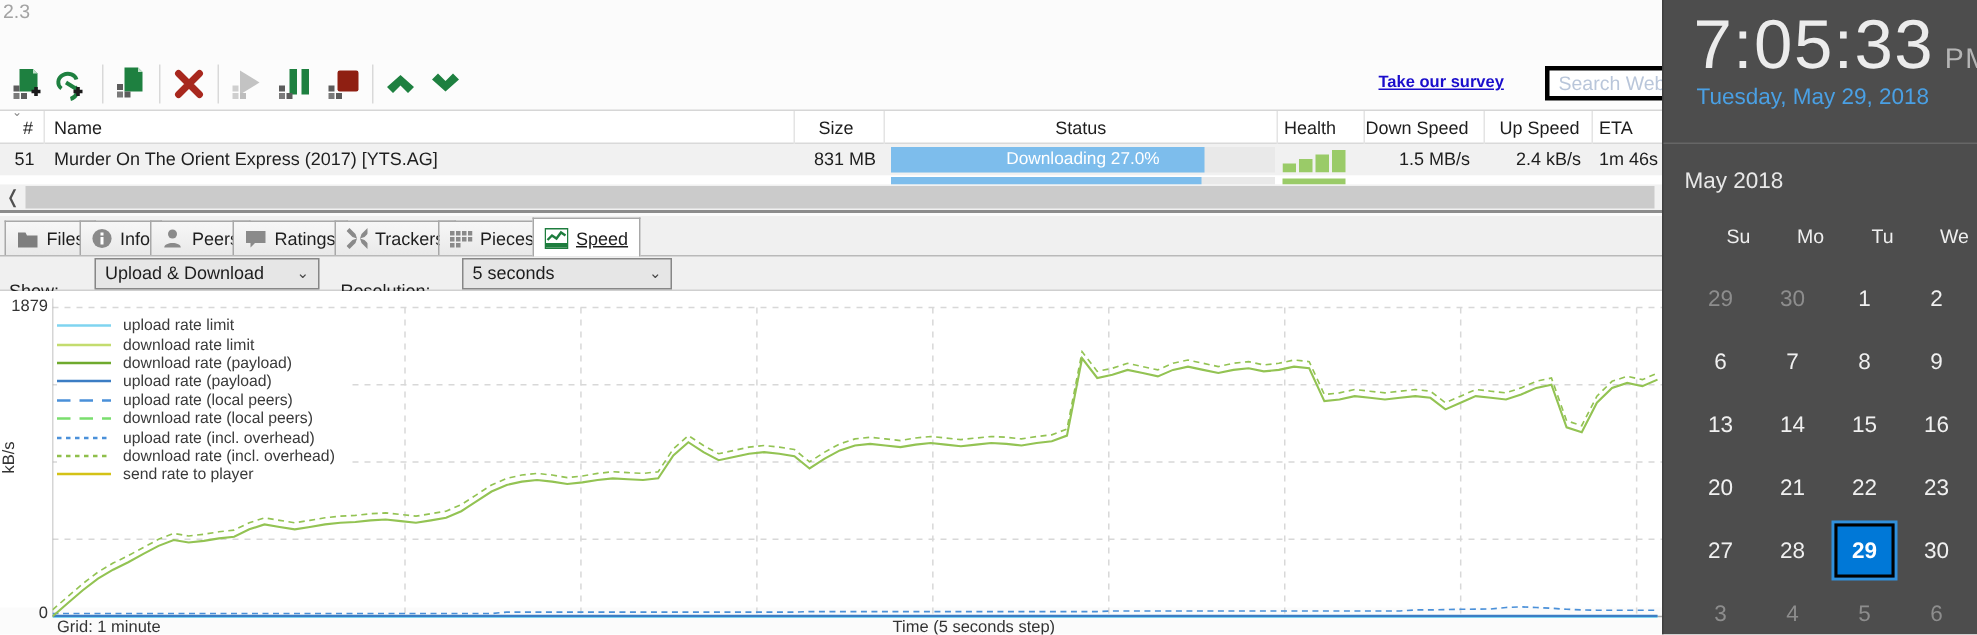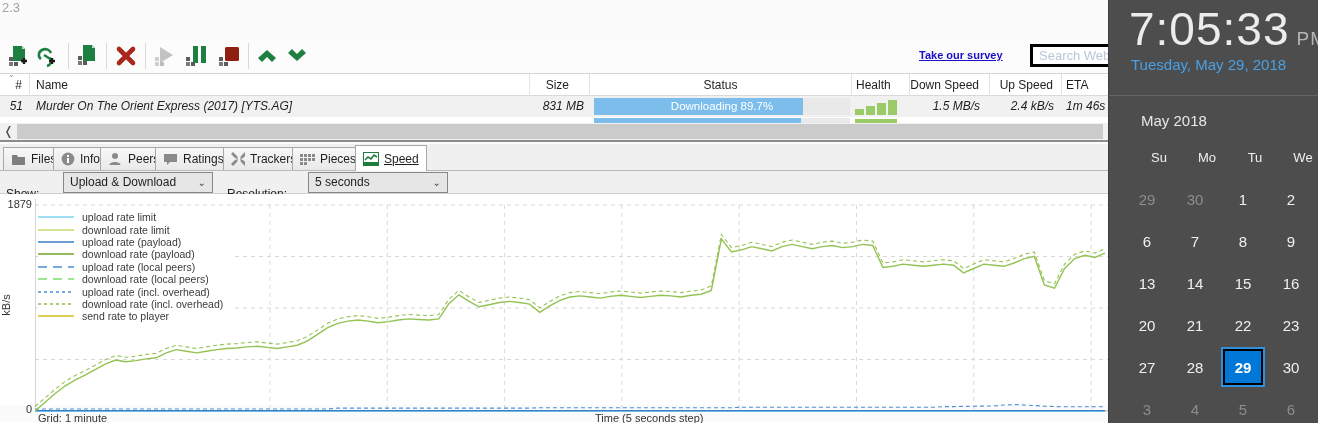--- a/index.html
+++ b/index.html
@@ -13,21 +13,21 @@
   .tsep { position:absolute; top:3px; width:1px; height:26px; background:#d9d9d9; }
   .survey { position:absolute; top:9px; left:919px; font-size:11px; font-weight:bold; color:#1a0dcc; text-decoration:underline; cursor:pointer; }
   .searchbox { position:absolute; top:4px; left:1030px; width:130px; height:23px; border:3px solid #000000; background:#fff; font-size:13px; color:#333; padding:0 6px; font-family:"Liberation Sans",sans-serif; }
   .searchbox::placeholder { color:#b9c6da; }
 
   
   .thead { position:absolute; left:0; top:73px; width:1108px; height:23px; background:#fff; border-top:1px solid #d6d6d6; border-bottom:1px solid #d9d9d9; font-size:12px; color:#1e1e1e; }
   .th { position:absolute; top:0; height:22px; line-height:22px; border-right:1px solid #e4e4e4; overflow:hidden; white-space:nowrap; }
   .sortmark { position:absolute; left:8px; top:-4px; font-size:8px; color:#8a8a8a; }
   .trow { position:absolute; left:0; top:96px; width:1108px; height:21px; background:#f1f1f1; font-size:12px; color:#1e1e1e; }
-  .td { position:absolute; top:0; height:37px; line-height:21px; overflow:hidden; white-space:nowrap;font-style:italic; }
+  .td { position:absolute; top:0; height:37px; line-height:21px; overflow:hidden; white-space:nowrap; }
   .pbar { position:absolute; left:594px; top:2px; width:256px; height:17px; background:#e9e9e9; }
   .pfill { position:absolute; left:0; top:0; height:17px; background:#7dbdec; }
   .ptext { position:absolute; left:0; top:0; width:100%; height:17px; line-height:17px; text-align:center; color:#fff; font-size:11.5px; }
   .sliver { position:absolute; left:0; top:117px; width:1108px; height:6px; background:#fff; overflow:hidden; }
 
   
   .hscroll { position:absolute; left:0; top:123px; width:1108px; height:19px; background:#f1f1f1; border-bottom:2px solid #8c8c8c; }
   .harrow { position:absolute; left:0; top:0; width:17px; height:17px; color:#505050; font-size:12px; line-height:17px; text-align:center; cursor:pointer; }
   .hthumb { position:absolute; left:17px; top:1px; width:1086px; height:15px; background:#cbcbcb; cursor:pointer; }
 
@@ -51,21 +51,21 @@
   .lrow { display:flex; align-items:center; height:12.4px; gap:8px; }
   .lrow svg { flex:0 0 36px; }
   .lrow span { font-size:10.5px; color:#3a3a3a; white-space:nowrap; }
 
   
   .panel { position:absolute; left:1108px; top:0; width:210px; height:423px; background:#4d4d4d; border-left:1px solid #3e3e3e; z-index:10; color:#eee; }
   .time { position:absolute; left:20px; top:2px; font-size:46px; font-weight:200; color:#ececec; letter-spacing:1px; white-space:nowrap; }
   .ampm { font-size:19px; color:#b5b5b5; margin-left:7px; font-weight:300; }
   .pdate { position:absolute; left:22px; top:56px; font-size:15px; color:#4aa0e4; cursor:pointer; }
   .psep { position:absolute; left:0; top:95px; width:210px; height:1px; background:#666; }
-  .monthtitle { position:absolute; left:32px; top:112px; font-size:15px; color:#e8e8e8; }
+  .monthtitle { position:absolute; left:14px; top:112px; font-size:15px; color:#e8e8e8; }
   .wdrow { position:absolute; left:26px; top:150px; display:flex;justify-content:space-between; }
   .wd { width:48px; height:18px; text-align:center; font-size:13px; color:#efefef; }
   .calgrid { position:absolute; left:14px; top:178px; display:flex; flex-wrap:wrap; width:192px; }
   .day { width:48px; height:42px; display:flex; align-items:center; justify-content:center; font-size:15px; color:#f0f0f0; cursor:pointer; }
   .day.muted { color:#8d8d8d; }
   .selwrap { width:44px; height:40px; border:2px solid #3090dc; display:flex; align-items:center; justify-content:center; }
   .selbox { width:40px; height:36px; background:#0078d7; border:2px solid #000; display:flex; align-items:center; justify-content:center; font-weight:bold; color:#fff; }
 </style>
 </head>
 <body>
@@ -160,21 +160,21 @@
     <div class="th" style="left:990px;width:72px;text-align:right;padding-right:8px">Up Speed</div>
     <div class="th" style="left:1062px;width:46px;padding-left:4px;border-right:none">ETA</div>
   </div>
 
   <div class="trow">
     <div class="td" style="left:0;width:30px;text-align:right;padding-right:7px">51</div>
     <div class="td" style="left:30px;width:500px;padding-left:6px">Murder On The Orient Express (2017) [YTS.AG]</div>
     <div class="td" style="left:530px;width:60px;text-align:right;padding-right:6px">831 MB</div>
     <div class="pbar">
       <div class="pfill" id="pfill1" style="width: 208.64px;"></div>
-      <div class="ptext">Downloading 89.7%</div>
+      <div class="ptext">Downloading 27.0%</div>
     </div>
     <svg style="position:absolute;left:855px;top:3px" width="44" height="16">
       <rect x="0" y="10" width="9" height="6" fill="#9acb68"></rect>
         <rect x="11" y="7" width="9" height="9" fill="#9acb68"></rect>
         <rect x="22" y="4" width="9" height="12" fill="#9acb68"></rect>
         <rect x="33" y="1" width="9" height="15" fill="#9acb68"></rect>
     </svg>
     <div class="td" style="left:910px;width:80px;text-align:right;padding-right:10px">1.5 MB/s</div>
     <div class="td" style="left:990px;width:72px;text-align:right;padding-right:8px">2.4 kB/s</div>
     <div class="td" style="left:1062px;width:46px;padding-left:4px">1m 46s</div>
@@ -298,29 +298,29 @@
           <span>upload rate limit</span>
         </div>
         <div class="lrow">
           <svg width="36" height="6">
             <line x1="0" y1="3" x2="36" y2="3" stroke="#c3dc6e" stroke-width="1.6"></line>
           </svg>
           <span>download rate limit</span>
         </div>
         <div class="lrow">
           <svg width="36" height="6">
+            <line x1="0" y1="3" x2="36" y2="3" stroke="#6faa2e" stroke-width="1.6"></line>
+          </svg>
+          <span>download rate (payload)</span>
+        </div>
+        <div class="lrow">
+          <svg width="36" height="6">
             <line x1="0" y1="3" x2="36" y2="3" stroke="#3b7dc4" stroke-width="1.6"></line>
           </svg>
           <span>upload rate (payload)</span>
-        </div>
-        <div class="lrow">
-          <svg width="36" height="6">
-            <line x1="0" y1="3" x2="36" y2="3" stroke="#6faa2e" stroke-width="1.6"></line>
-          </svg>
-          <span>download rate (payload)</span>
         </div>
         <div class="lrow">
           <svg width="36" height="6">
             <line x1="0" y1="3" x2="36" y2="3" stroke="#4a90d9" stroke-width="1.6" stroke-dasharray="9,6"></line>
           </svg>
           <span>upload rate (local peers)</span>
         </div>
         <div class="lrow">
           <svg width="36" height="6">
             <line x1="0" y1="3" x2="36" y2="3" stroke="#7ade6e" stroke-width="1.6" stroke-dasharray="9,6"></line>

